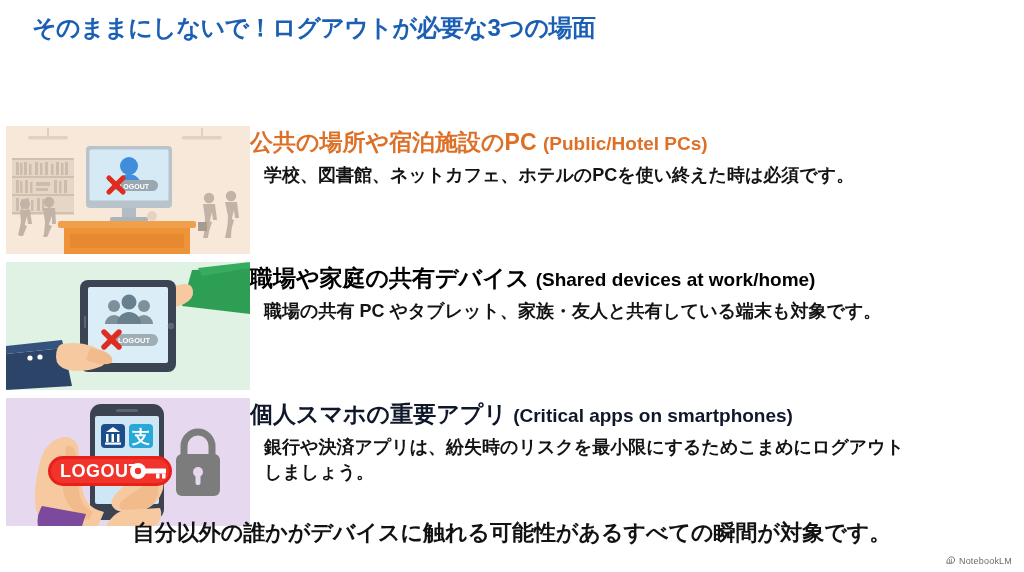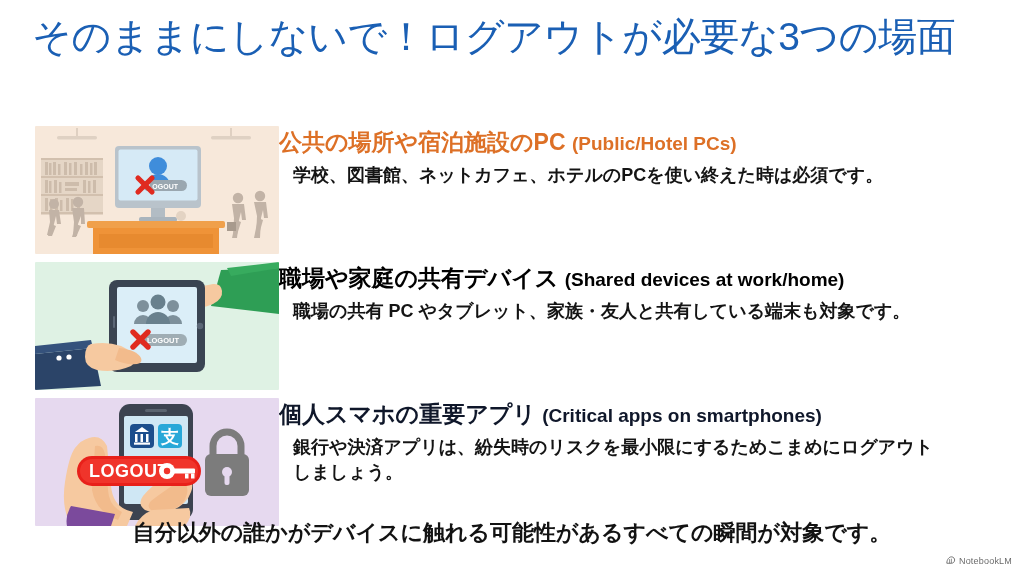--- a/index.html
+++ b/index.html
@@ -15,34 +15,33 @@
     width:1024px;height:572px;
     background:#ffffff;
     box-sizing:border-box;
   }
 
   
   .title{
     position:absolute;
     left:32px;top:14px;
     width:962px;
-    font-size:39px;
-    font-weight:normal;
+    font-size:24px;
+    font-weight:bold;
     color:#1a5fb4;
     letter-spacing:-0.5px;
     white-space:nowrap;
     line-height:1.2;
   }
 
   
   .sections{
     position:absolute;
     left:0;top:126px;
     width:932px;
-    padding-left:29px;
   }
   .section{
     display:flex;
     align-items:flex-start;
     margin-bottom:6px;
     height:130px;
   }
   .thumb-wrap{
     width:250px;
     flex:0 0 250px;

